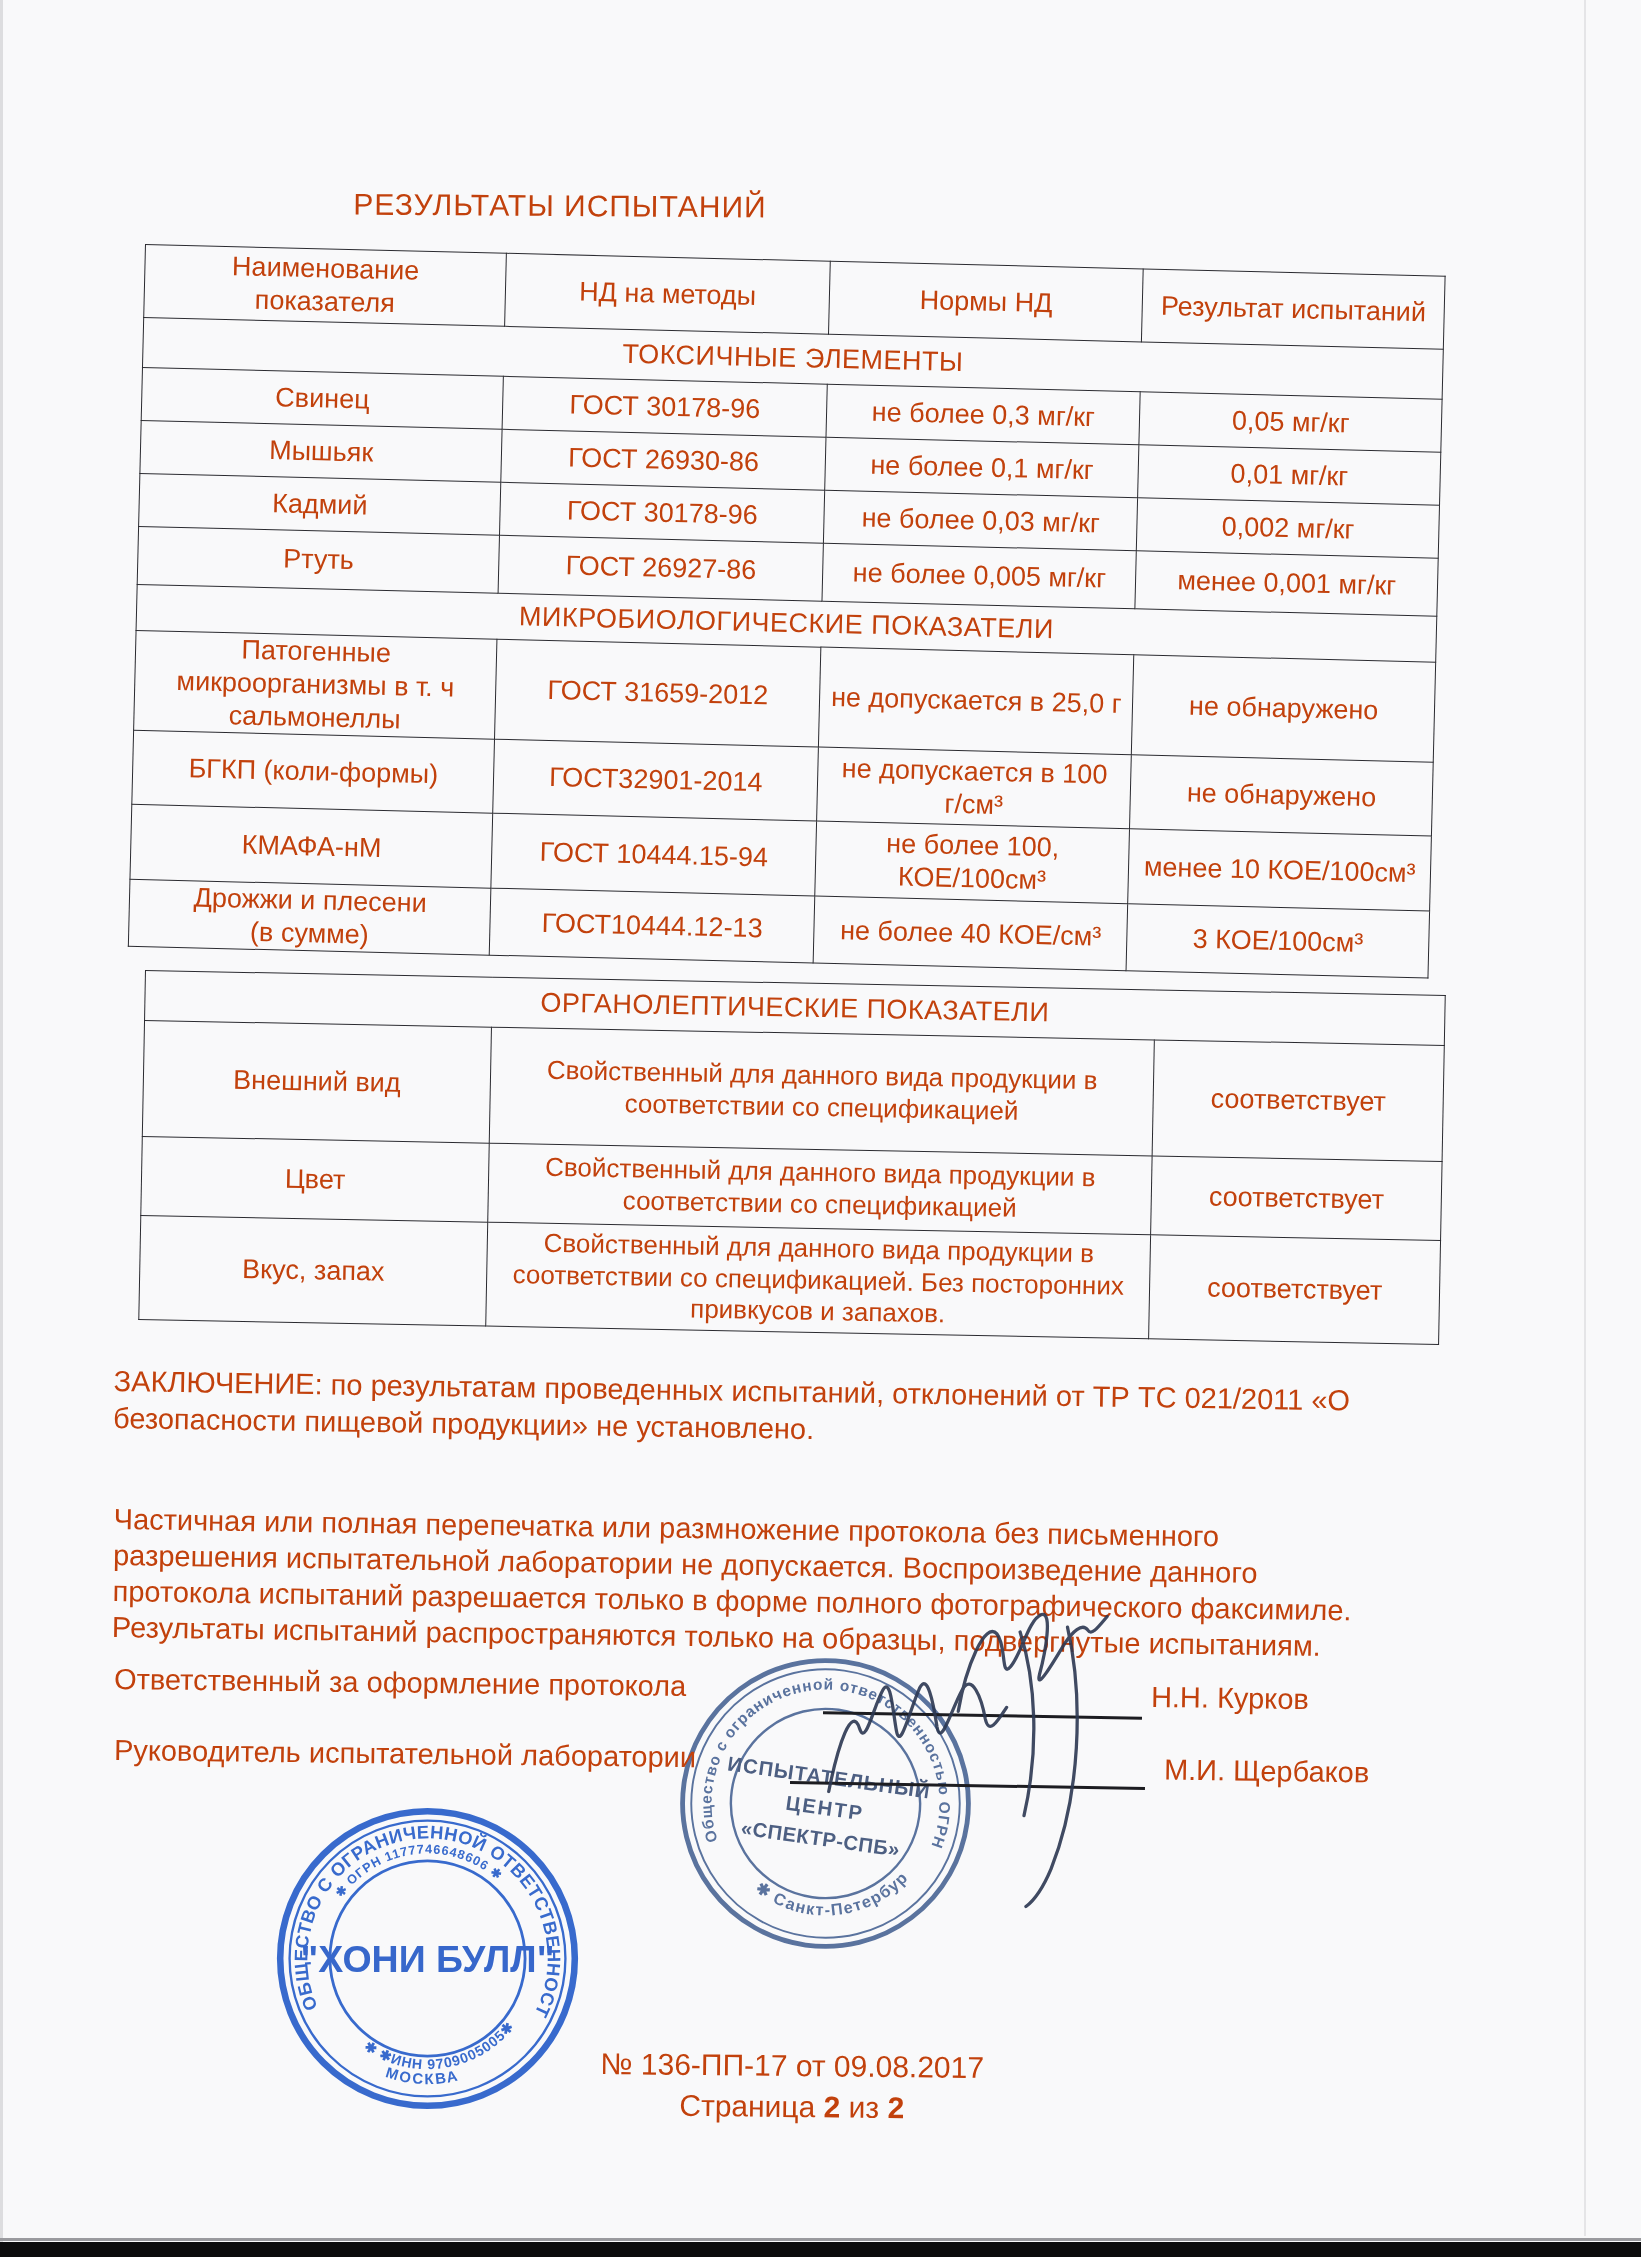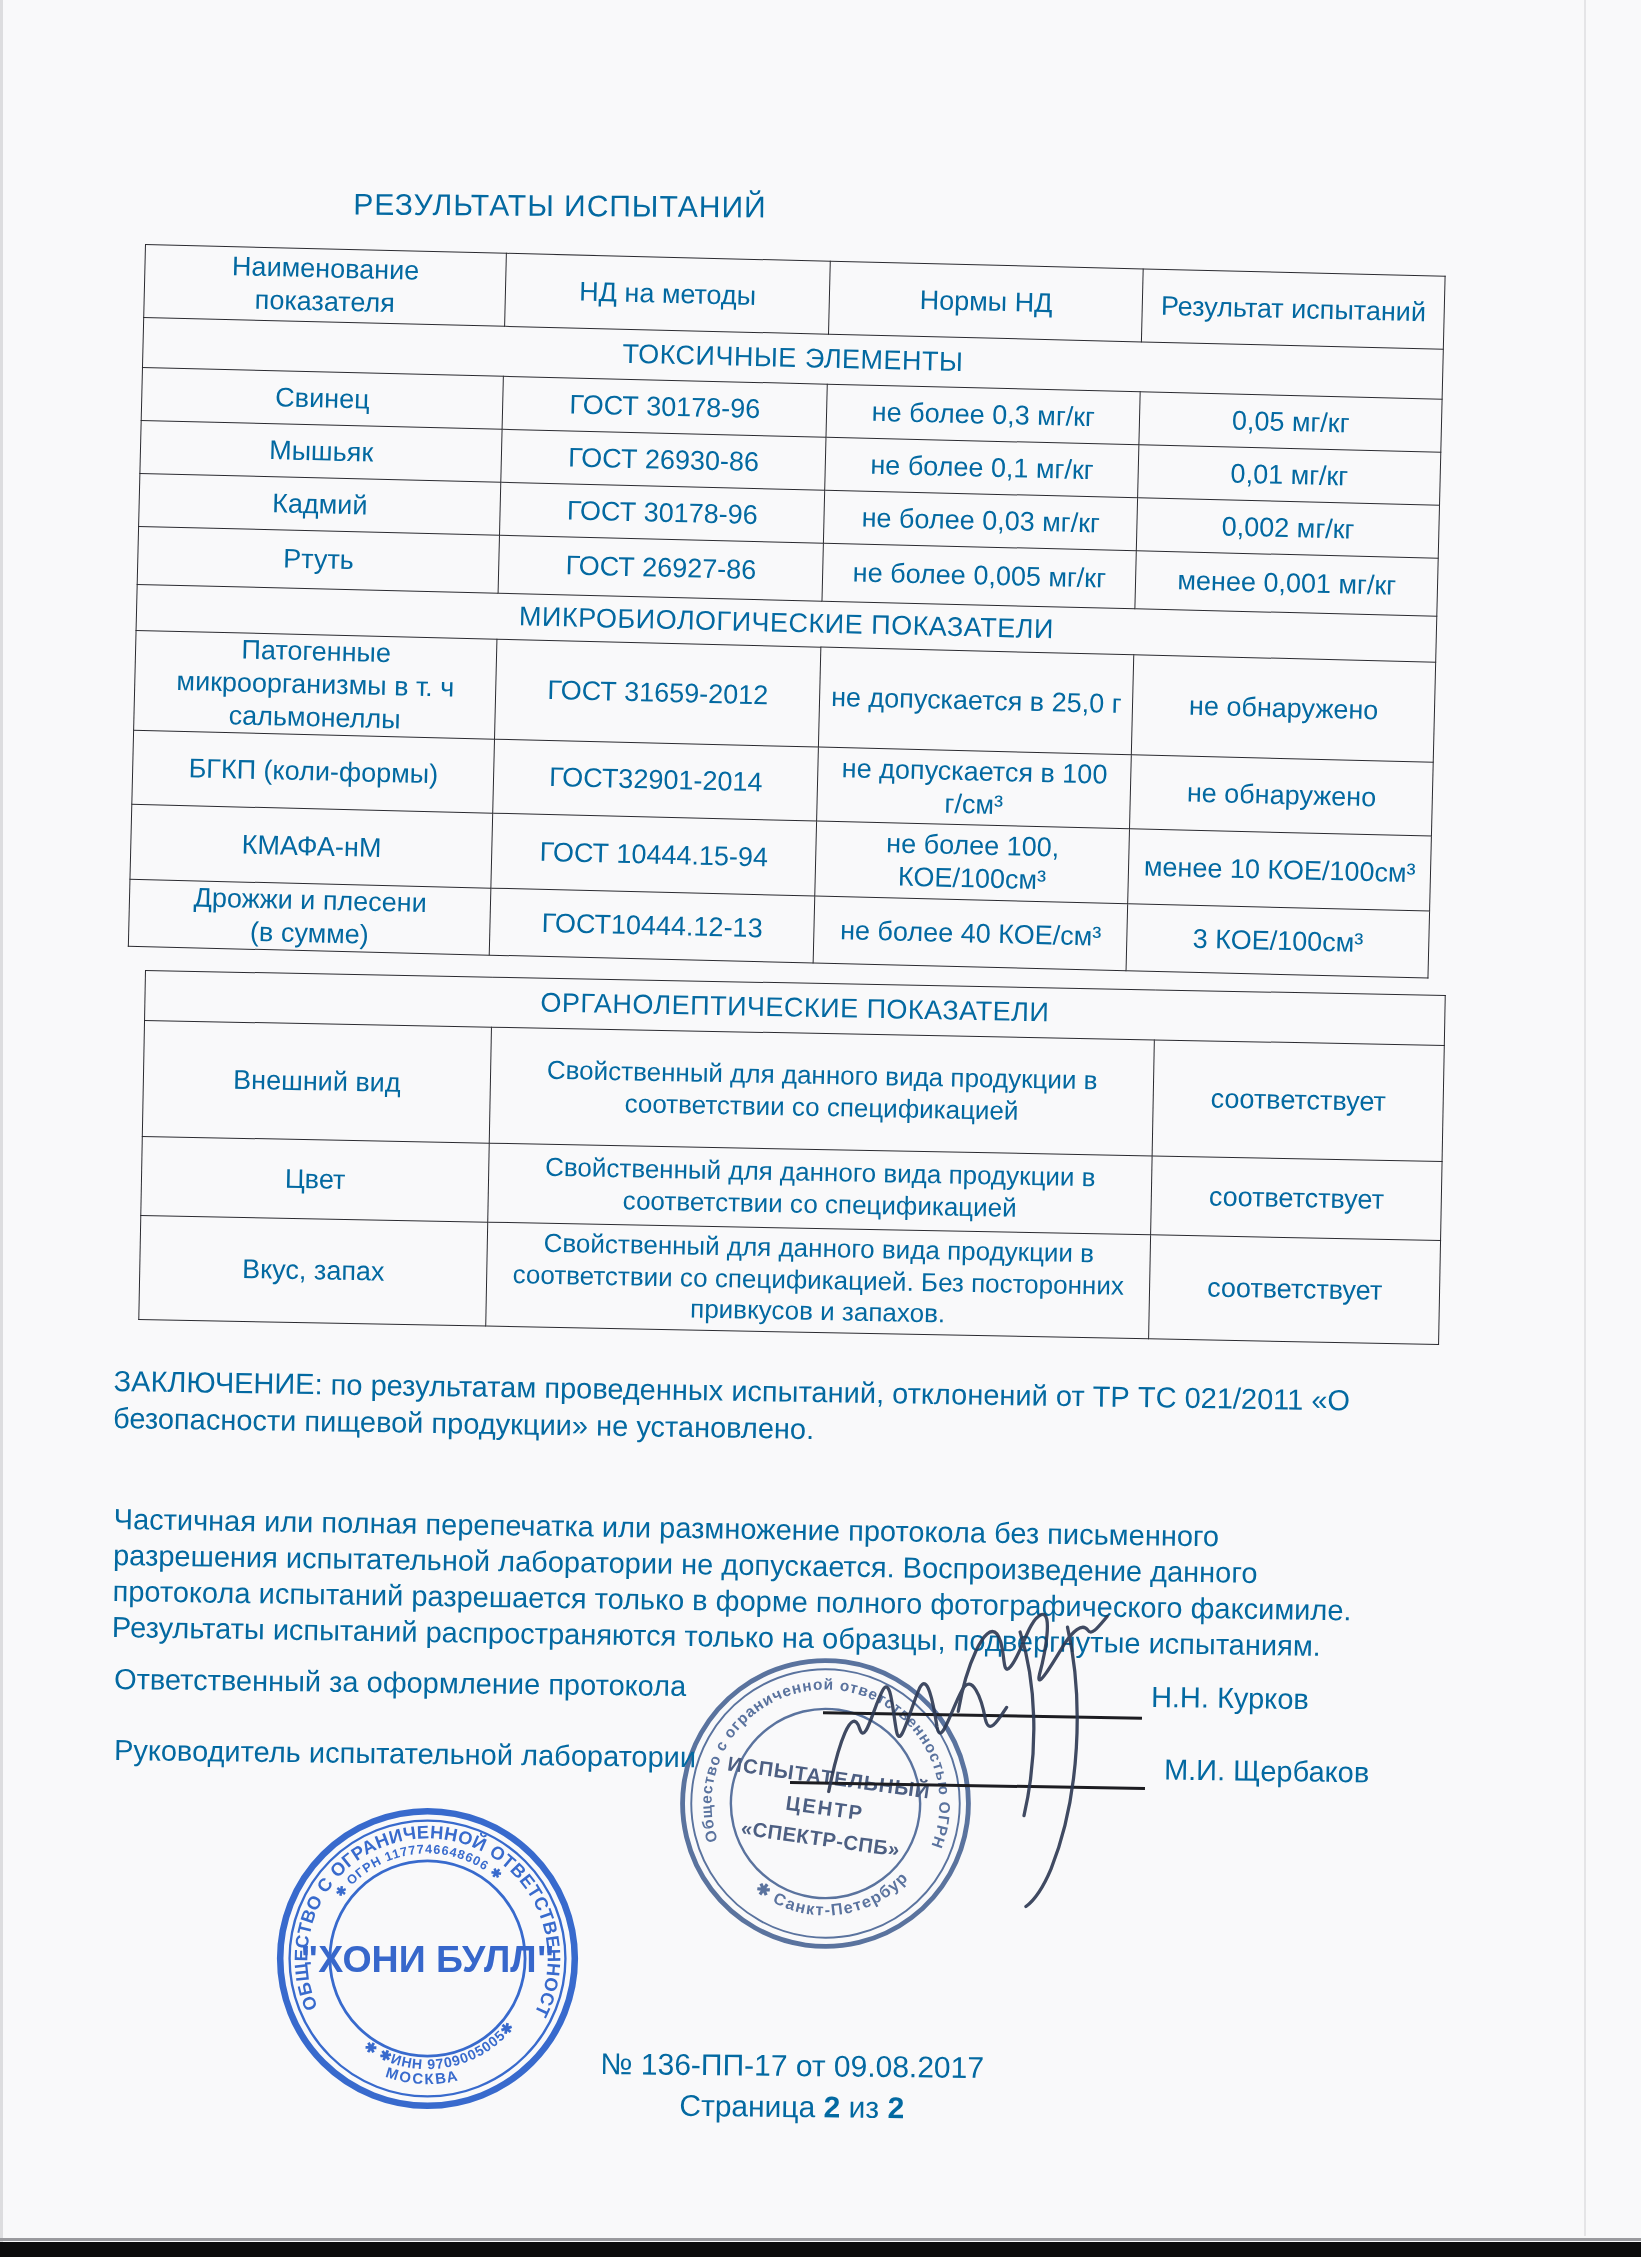--- a/index.html
+++ b/index.html
@@ -1,20 +1,20 @@
 <!DOCTYPE html>
 <html><head>
 <meta charset="utf-8">
 <style>
   html,body{margin:0;padding:0;background:#e8e8ea;}
   #page{
     position:relative;width:1641px;height:2257px;overflow:hidden;
     background:#f9f9fa;
     font-family:"Liberation Sans", sans-serif;
-    color:#0369a1;
+    color:#c2410c;
   }
   .abs{position:absolute;}
   .pre{white-space:pre-line;}
   
   .doc-title{left:0;top:189px;width:1120px;text-align:center;font-size:30px;letter-spacing:1px;transform:rotate(0.4deg);}
   
   .tbl-wrap1{left:145px;top:244px;width:1301px;transform:rotate(1.4deg);transform-origin:top left;}
   .tbl-wrap2{left:145px;top:970px;width:1301px;transform:rotate(1.1deg);transform-origin:top left;}
   table.doc{border-collapse:collapse;table-layout:fixed;width:100%;}
   table.doc td{

